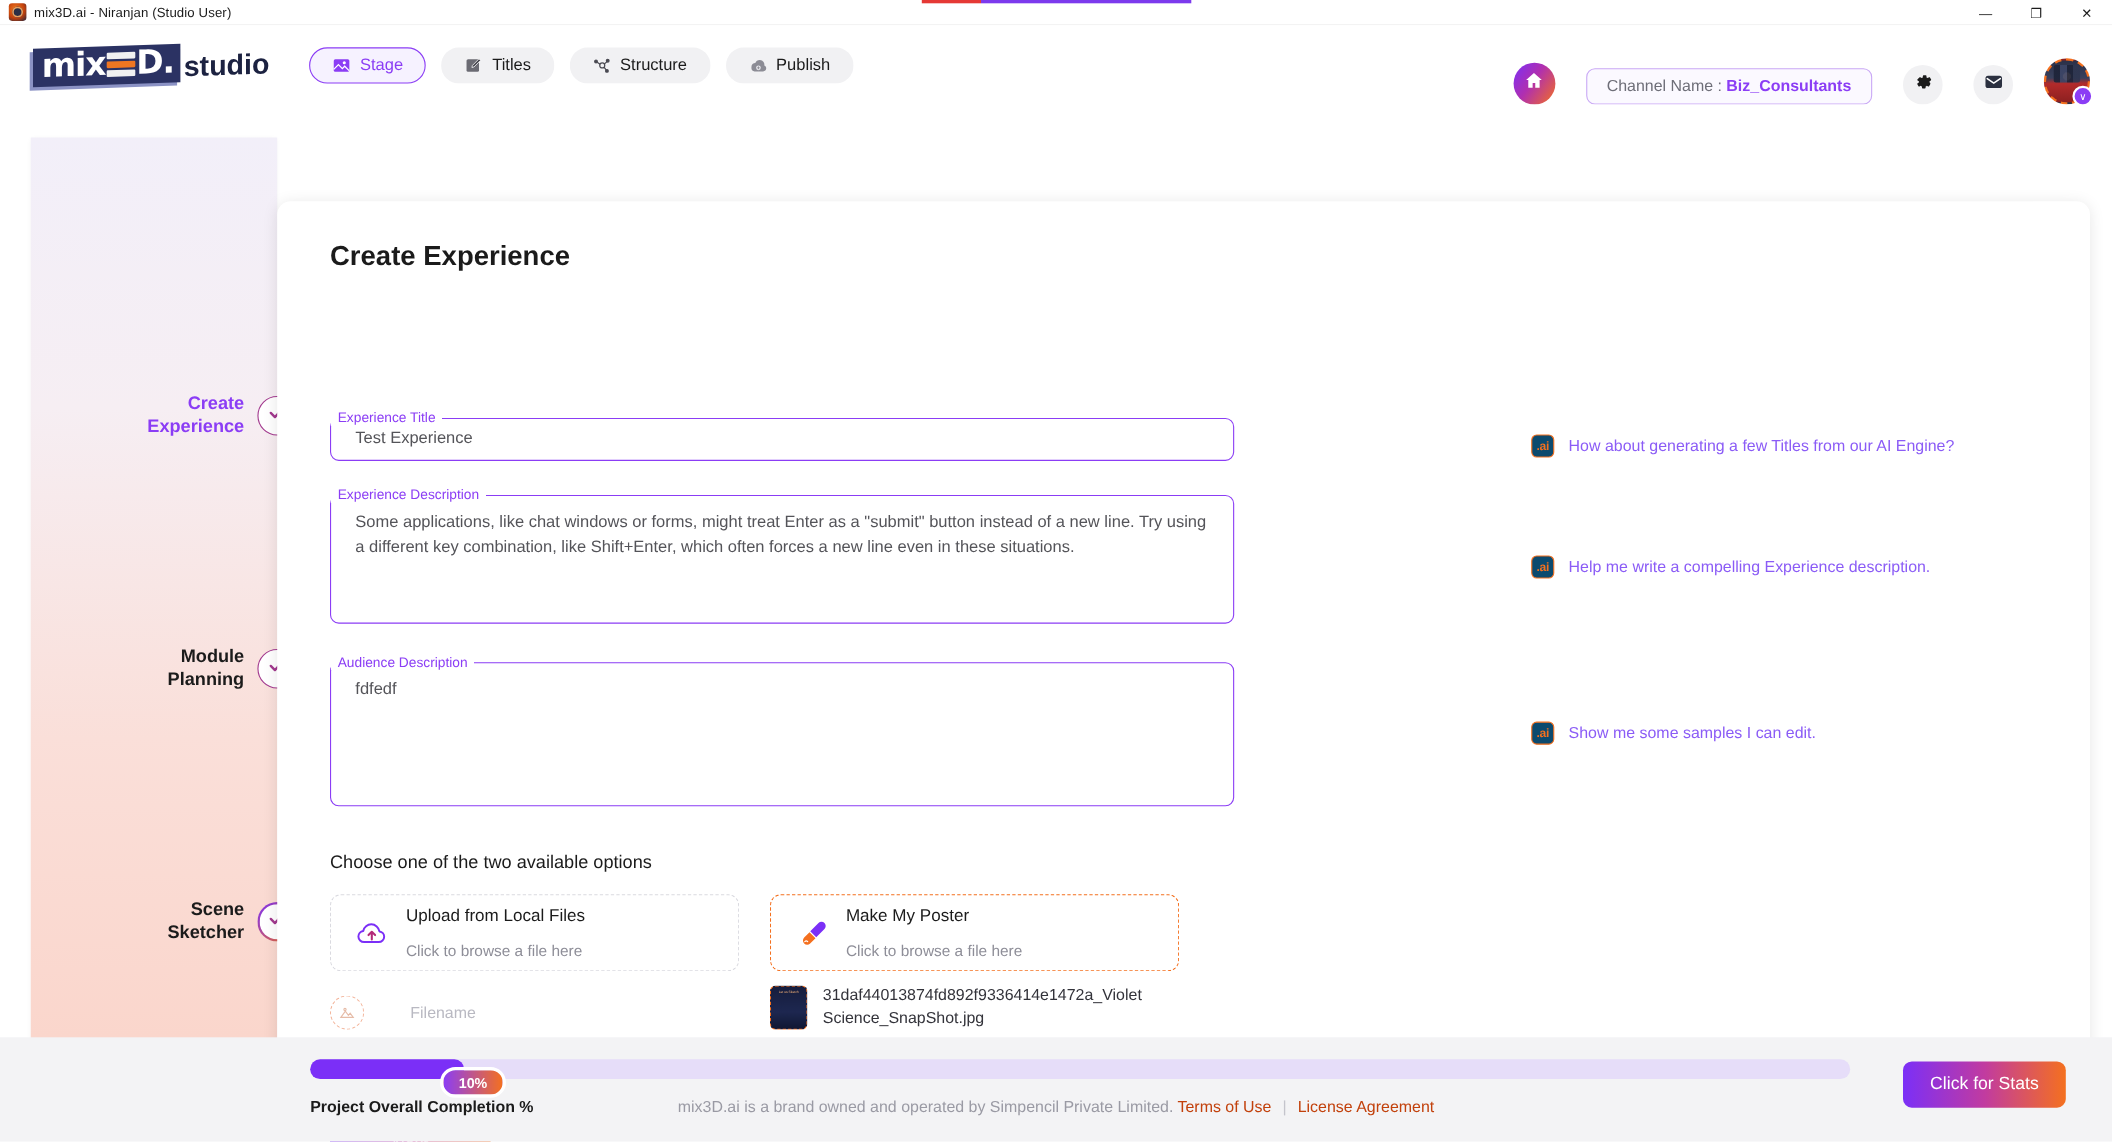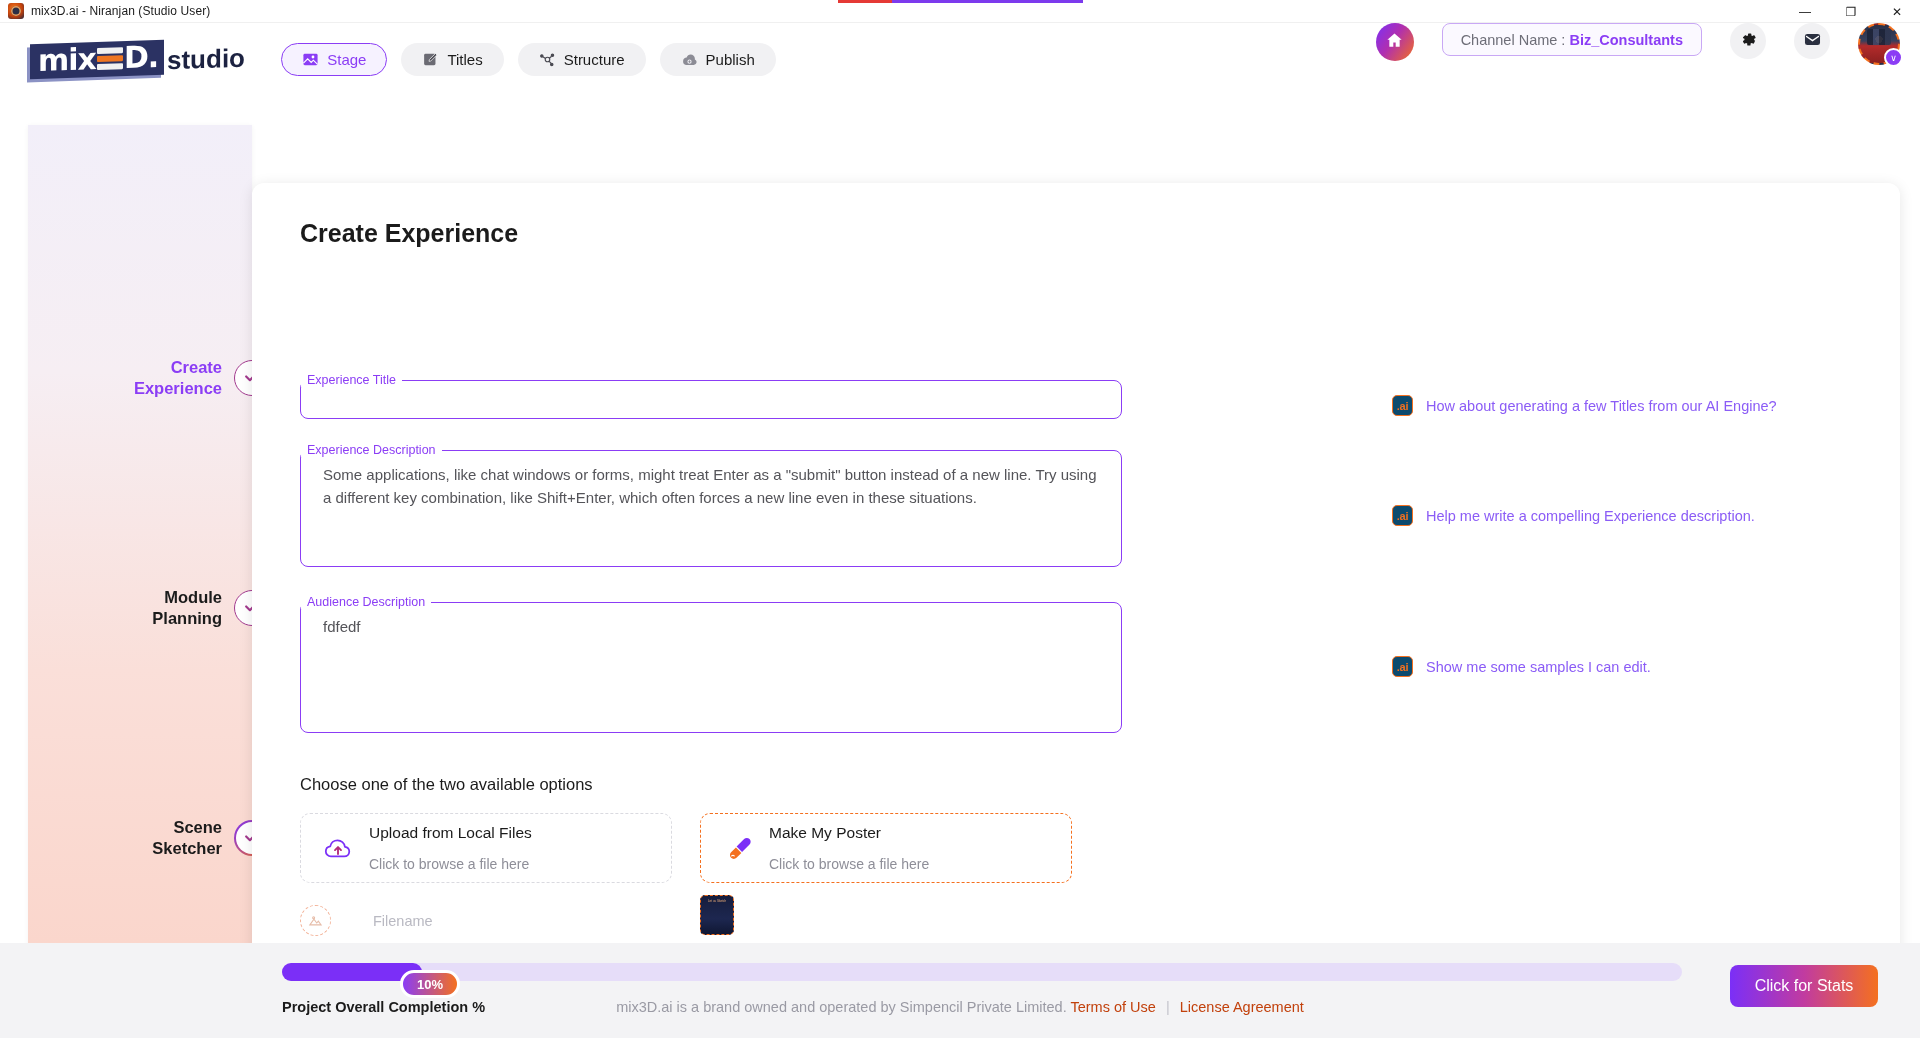--- a/index.html
+++ b/index.html
@@ -96,21 +96,21 @@
     white-space: nowrap;
   }
   .nav-pill.active {
     background: #f6f2ff; border-color: #8b3df5; color: #8b3df5;
   }
   .nav-ico { width: 17px; height: 17px; display: inline-flex; align-items:center; justify-content:center;}
   .nav-ico svg { width: 17px; height: 17px; display: block; }
 
   .header-right {
     position: absolute; right: 20px; top: 0; height: 72px;
-    display: flex; align-items: flex-start; gap: 28px;
+    display: flex; align-items: flex-end; gap: 28px;
   }
   .home-btn {
     width: 38px; height: 38px; border-radius: 50%;
     background: linear-gradient(125deg,#7b2ff7 0%, #b02fb0 45%, #f4701f 100%);
     display: flex; align-items: center; justify-content: center;
     cursor: pointer;
   }
   .home-btn svg { width: 19px; height: 19px; }
   .channel-box {
     height: 33px; min-width: 260px;
@@ -463,20 +463,21 @@
         </span>
       </div>
     </div>
   </div>
 
   <div class="panel">
     <div class="panel-title">Create Experience</div>
 
     <fieldset class="fset f-title">
       <legend>Experience Title</legend>
+      <input type="text" value="Test Experience" style="">
     </fieldset>
 
     <fieldset class="fset f-desc">
       <legend>Experience Description</legend>
       <textarea style="">Some applications, like chat windows or forms, might treat Enter as a "submit" button instead of a new line. Try using a different key combination, like Shift+Enter, which often forces a new line even in these situations.</textarea>
     </fieldset>
 
     <fieldset class="fset f-aud">
       <legend>Audience Description</legend>
       <textarea style="">fdfedf</textarea>
@@ -537,20 +538,21 @@
             <circle cx="9" cy="7.5" r="1.6"></circle>
           </svg>
       </div>
       <div class="file-name-empty">Filename</div>
     </div>
 
     <div class="file-row fb">
       <div class="file-thumb">
         <span>Let us Sketch</span>
       </div>
+      <div class="file-name">31daf44013874fd892f9336414e1472a_Violet Science_SnapShot.jpg</div>
     </div>
 
     <button class="next-btn">Next</button>
   </div>
 
   <div class="footer">
     <div class="progress-wrap">
       <div class="progress-track">
         <div class="progress-fill" id="pfill" style="width: 10%;"></div>
         <div class="progress-knob" id="pknob" style="left: 10%; margin-top: 12px;">10%</div>

